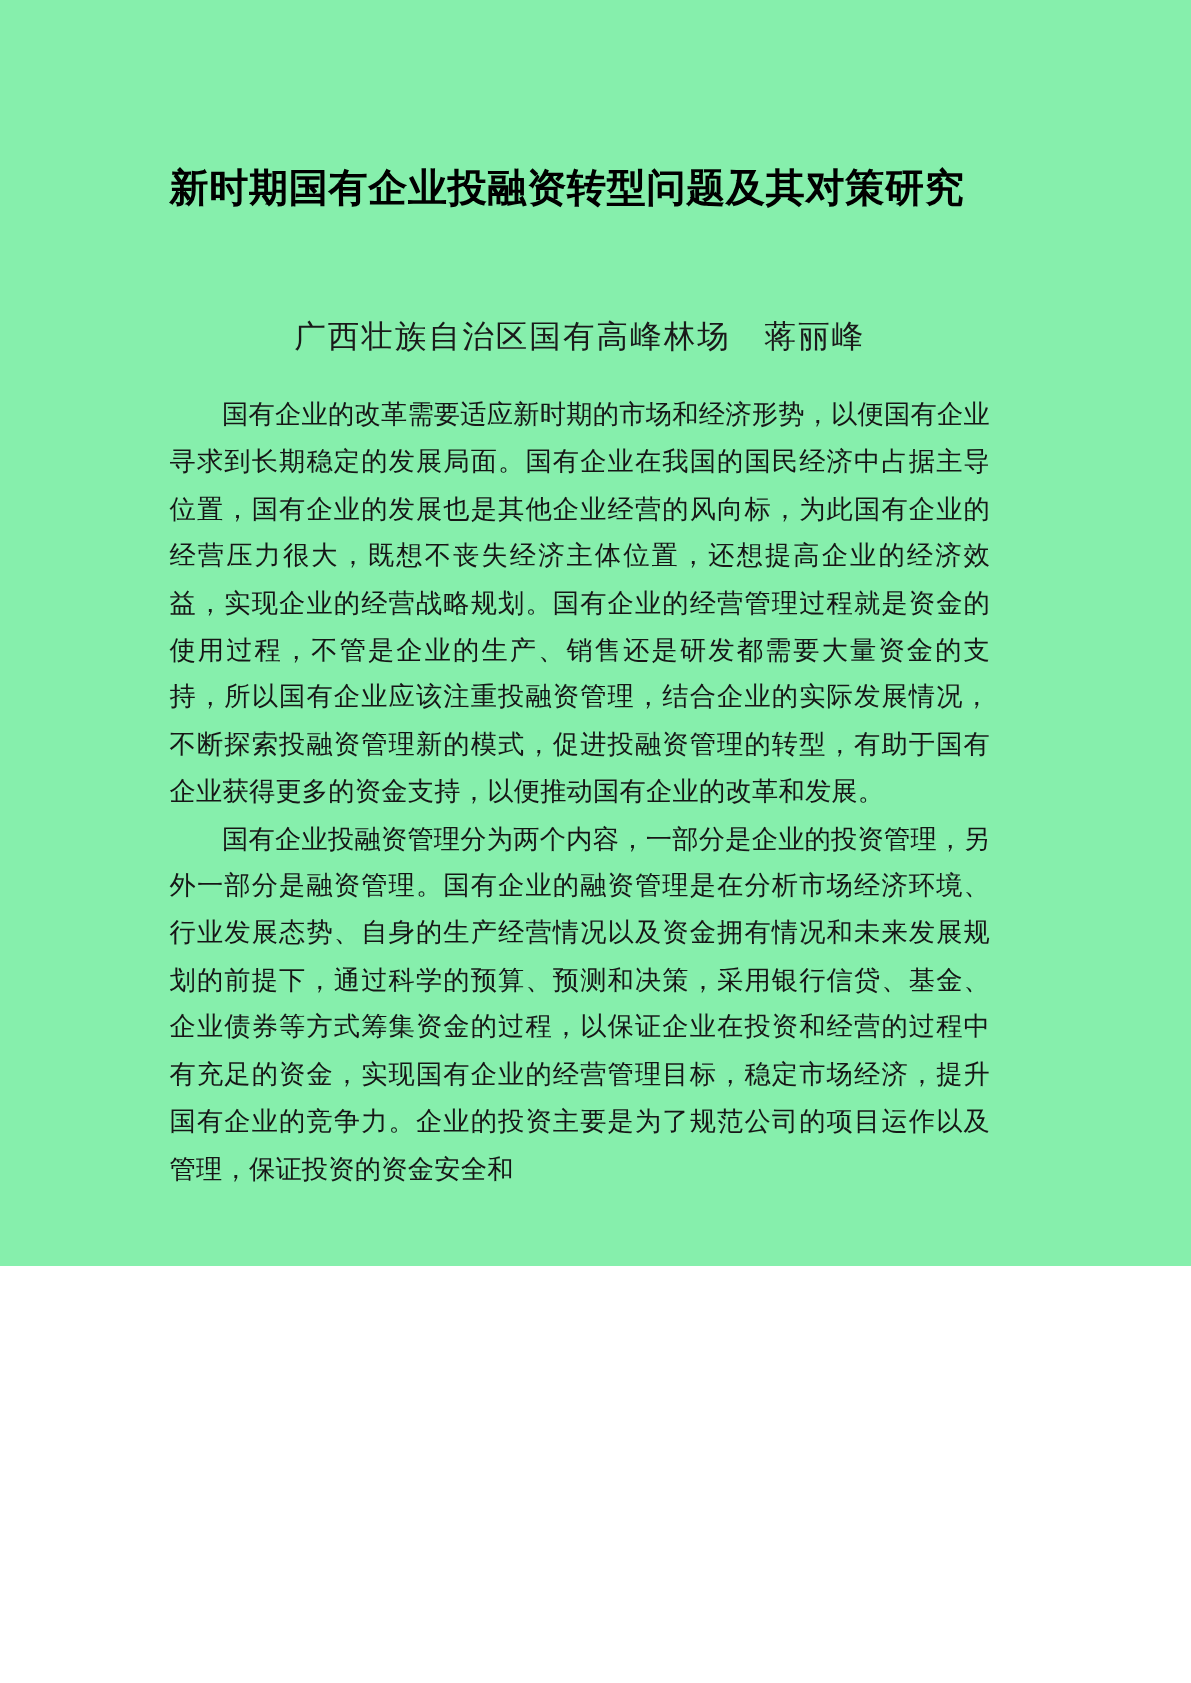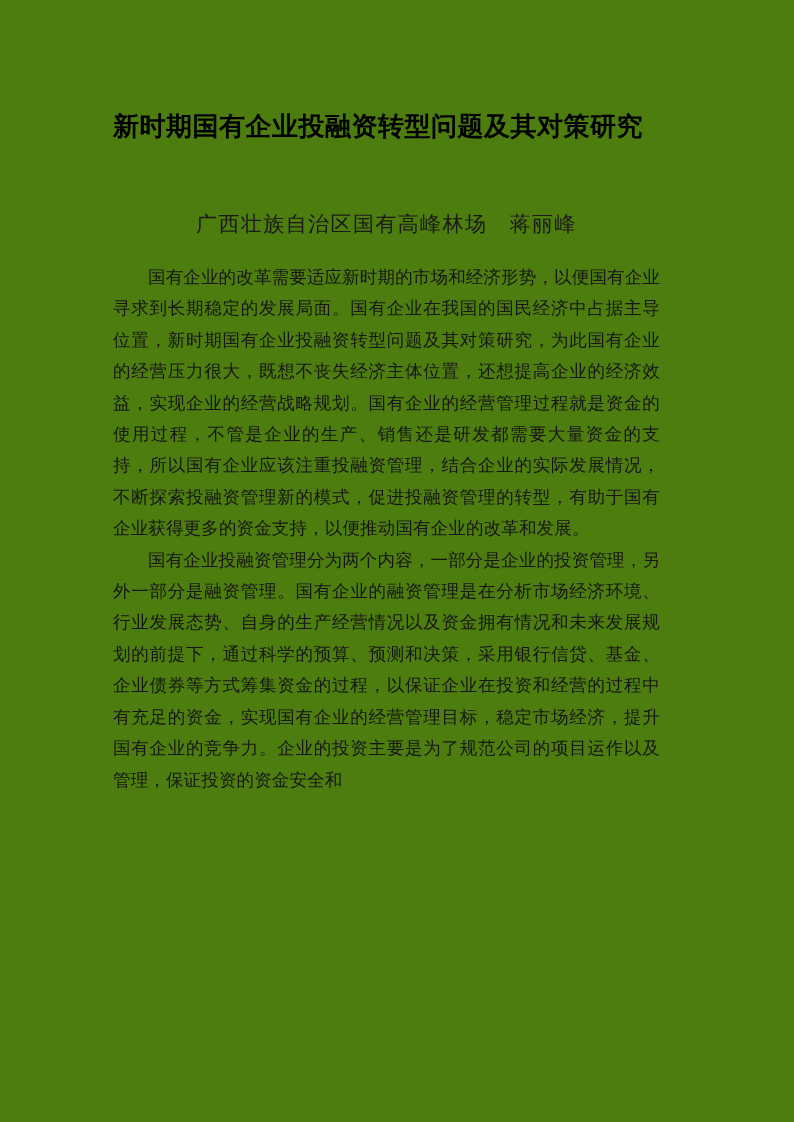--- a/index.html
+++ b/index.html
@@ -13,22 +13,22 @@
     height: 1122px;
     overflow: hidden;
     font-family: "DejaVu Serif", "Liberation Serif", serif;
     color: #000000;
     -webkit-font-smoothing: antialiased;
   }
 
   .page {
     position: relative;
     width: 794px;
-    height: 1122px;
-    background: #4d7c0f;
+    height: 844px;
+    background: #86efac;
     box-sizing: border-box;
   }
 
   
   .content {
     position: absolute;
     left: 113px;
     top: 104px;
     width: 547px;
   }
@@ -120,20 +120,20 @@
 </head>
 <body>
 
 <div class="page">
   <div class="content">
 
     <h1 class="doc-title">新时期国有企业投融资转型问题及其对策研究</h1>
 
     <p class="author-line">广西壮族自治区国有高峰林场　蒋丽峰</p>
 
-    <p class="body-para para-first">国有企业的改革需要适应新时期的市场和经济形势，以便国有企业寻求到长期稳定的发展局面。国有企业在我国的国民经济中占据主导位置，新时期国有企业投融资转型问题及其对策研究，为此国有企业的经营压力很大，既想不丧失经济主体位置，还想提高企业的经济效益，实现企业的经营战略规划。国有企业的经营管理过程就是资金的使用过程，不管是企业的生产、销售还是研发都需要大量资金的支持，所以国有企业应该注重投融资管理，结合企业的实际发展情况，不断探索投融资管理新的模式，促进投融资管理的转型，有助于国有企业获得更多的资金支持，以便推动国有企业的改革和发展。</p>
+    <p class="body-para para-first">国有企业的改革需要适应新时期的市场和经济形势，以便国有企业寻求到长期稳定的发展局面。国有企业在我国的国民经济中占据主导位置，国有企业的发展也是其他企业经营的风向标，为此国有企业的经营压力很大，既想不丧失经济主体位置，还想提高企业的经济效益，实现企业的经营战略规划。国有企业的经营管理过程就是资金的使用过程，不管是企业的生产、销售还是研发都需要大量资金的支持，所以国有企业应该注重投融资管理，结合企业的实际发展情况，不断探索投融资管理新的模式，促进投融资管理的转型，有助于国有企业获得更多的资金支持，以便推动国有企业的改革和发展。</p>
 
 
 
     <p class="body-para">国有企业投融资管理分为两个内容，一部分是企业的投资管理，另外一部分是融资管理。国有企业的融资管理是在分析市场经济环境、行业发展态势、自身的生产经营情况以及资金拥有情况和未来发展规划的前提下，通过科学的预算、预测和决策，采用银行信贷、基金、企业债券等方式筹集资金的过程，以保证企业在投资和经营的过程中有充足的资金，实现国有企业的经营管理目标，稳定市场经济，提升国有企业的竞争力。企业的投资主要是为了规范公司的项目运作以及管理，保证投资的资金安全和</p>
 
   </div>
 </div>
 
 </body></html>

